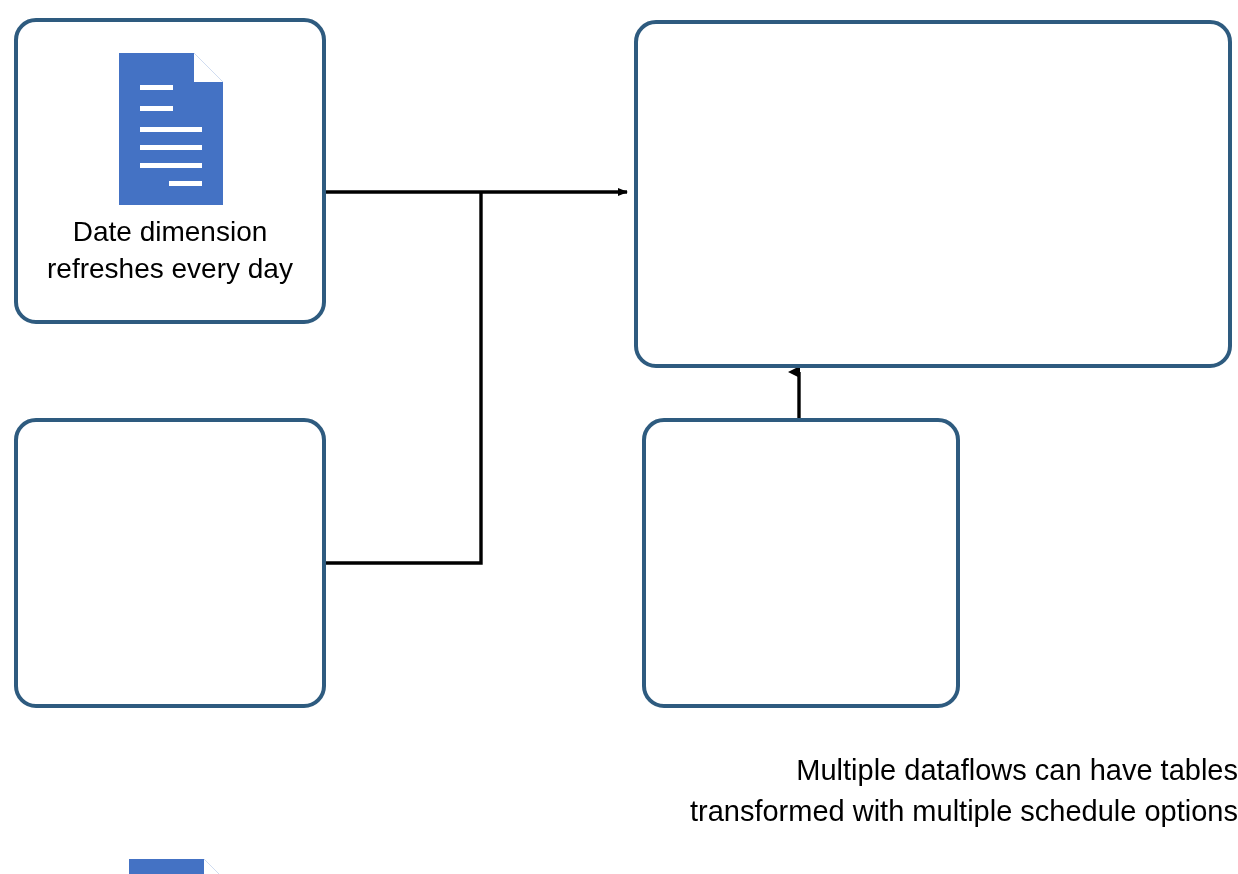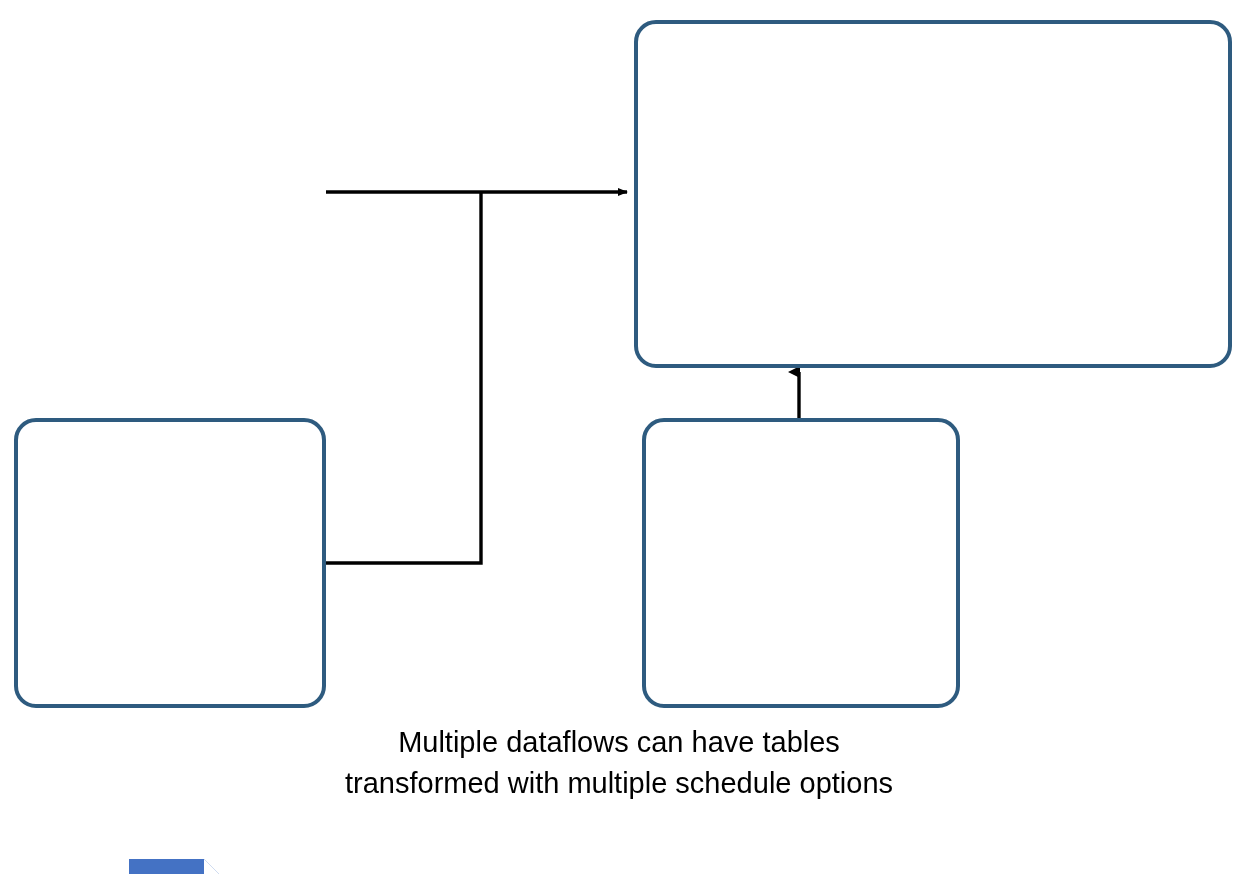--- a/index.html
+++ b/index.html
@@ -59,23 +59,23 @@
     top: 0;
     width: 1238px;
     height: 874px;
     pointer-events: none;
   }
 
   
   #bottom-caption {
     position: absolute;
     left: 0;
-    top: 722px;
+    top: 750px;
     width: 1238px;
-    text-align: center;
+    text-align: right;
     font-size: 29px;
     line-height: 1.42;
     color: #000000;
     white-space: pre-line;
   }
 </style>
 </head>
 <body>
 
 <div id="canvas">
@@ -96,20 +96,35 @@
 
     <g>
       <path d="M326,563 L481,563 L481,192" stroke="#000000" stroke-width="3.4" fill="none"></path>
     </g>
 
     <g>
       <path d="M799,418 L799,372" stroke="#000000" stroke-width="3.4" fill="none" marker-end="url(#arrowU)"></path>
     </g>
   </svg>
 
+  <div class="box" id="box-date">
+
+    <svg class="doc-blue" id="doc-date" viewBox="0 0 104 152" xmlns="http://www.w3.org/2000/svg">
+      <path d="M0,0 L75,0 L104,29 L104,152 L0,152 Z" fill="#4472C4"></path>
+      <path d="M75,0 L104,29 L75,29 Z" fill="#FFFFFF"></path>
+      <rect x="21" y="32" width="33" height="5" fill="#FFFFFF"></rect>
+      <rect x="21" y="53" width="33" height="5" fill="#FFFFFF"></rect>
+      <rect x="21" y="74" width="62" height="5" fill="#FFFFFF"></rect>
+      <rect x="21" y="92" width="62" height="5" fill="#FFFFFF"></rect>
+      <rect x="21" y="110" width="62" height="5" fill="#FFFFFF"></rect>
+      <rect x="50" y="128" width="33" height="5" fill="#FFFFFF"></rect>
+    </svg>
+    <div class="box-caption" id="cap-date">Date dimension
+refreshes every day</div>
+  </div>
 
   <div class="box" id="box-sales">
 
     
 
     
     
 
     
     

